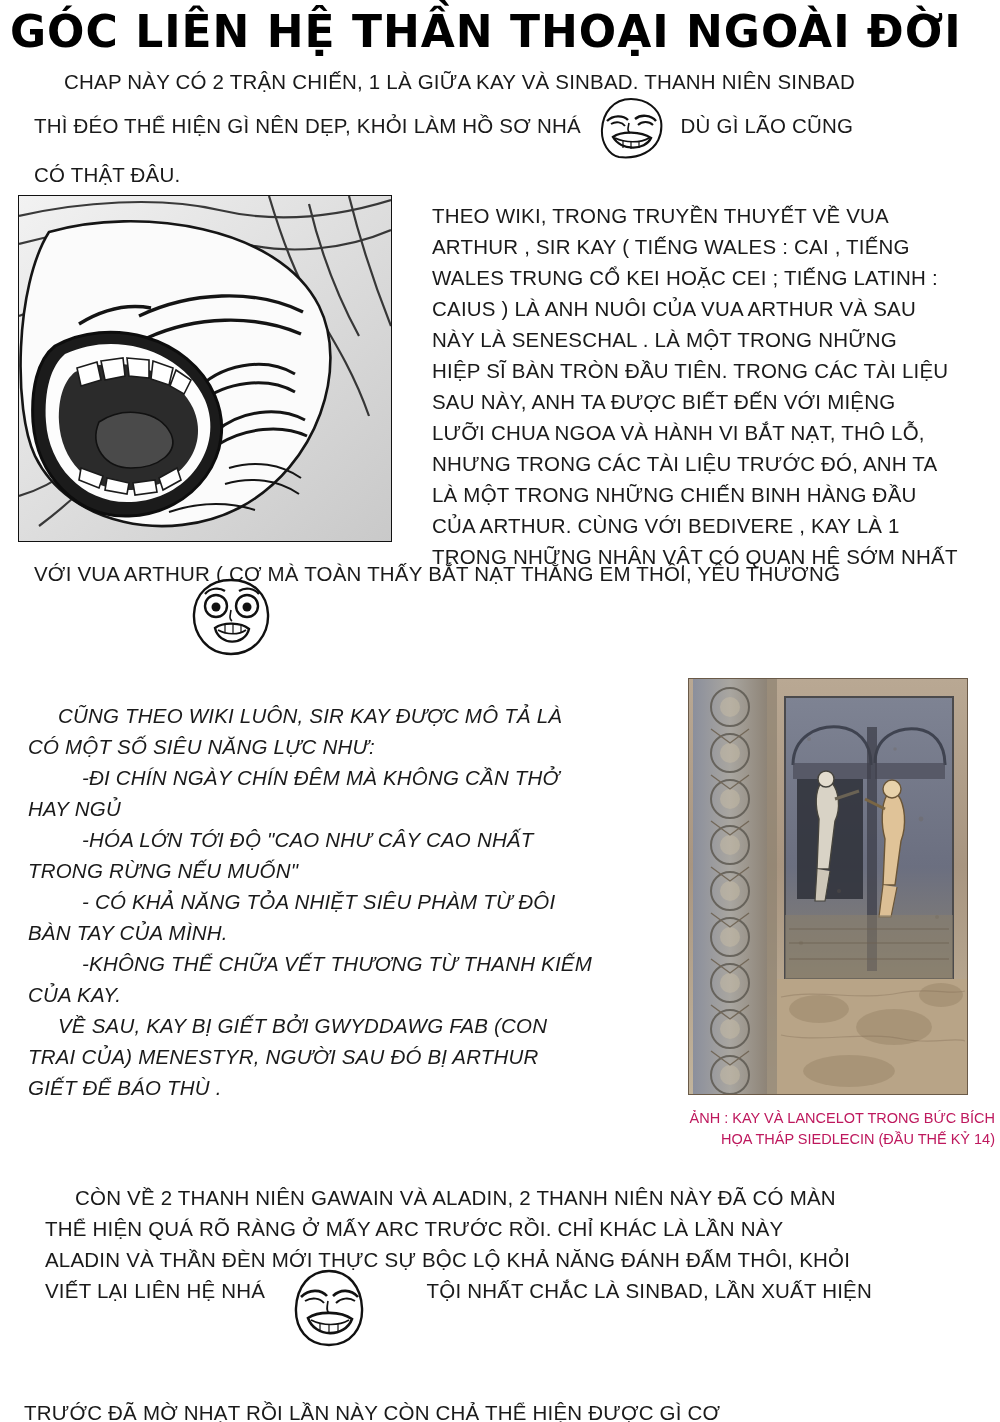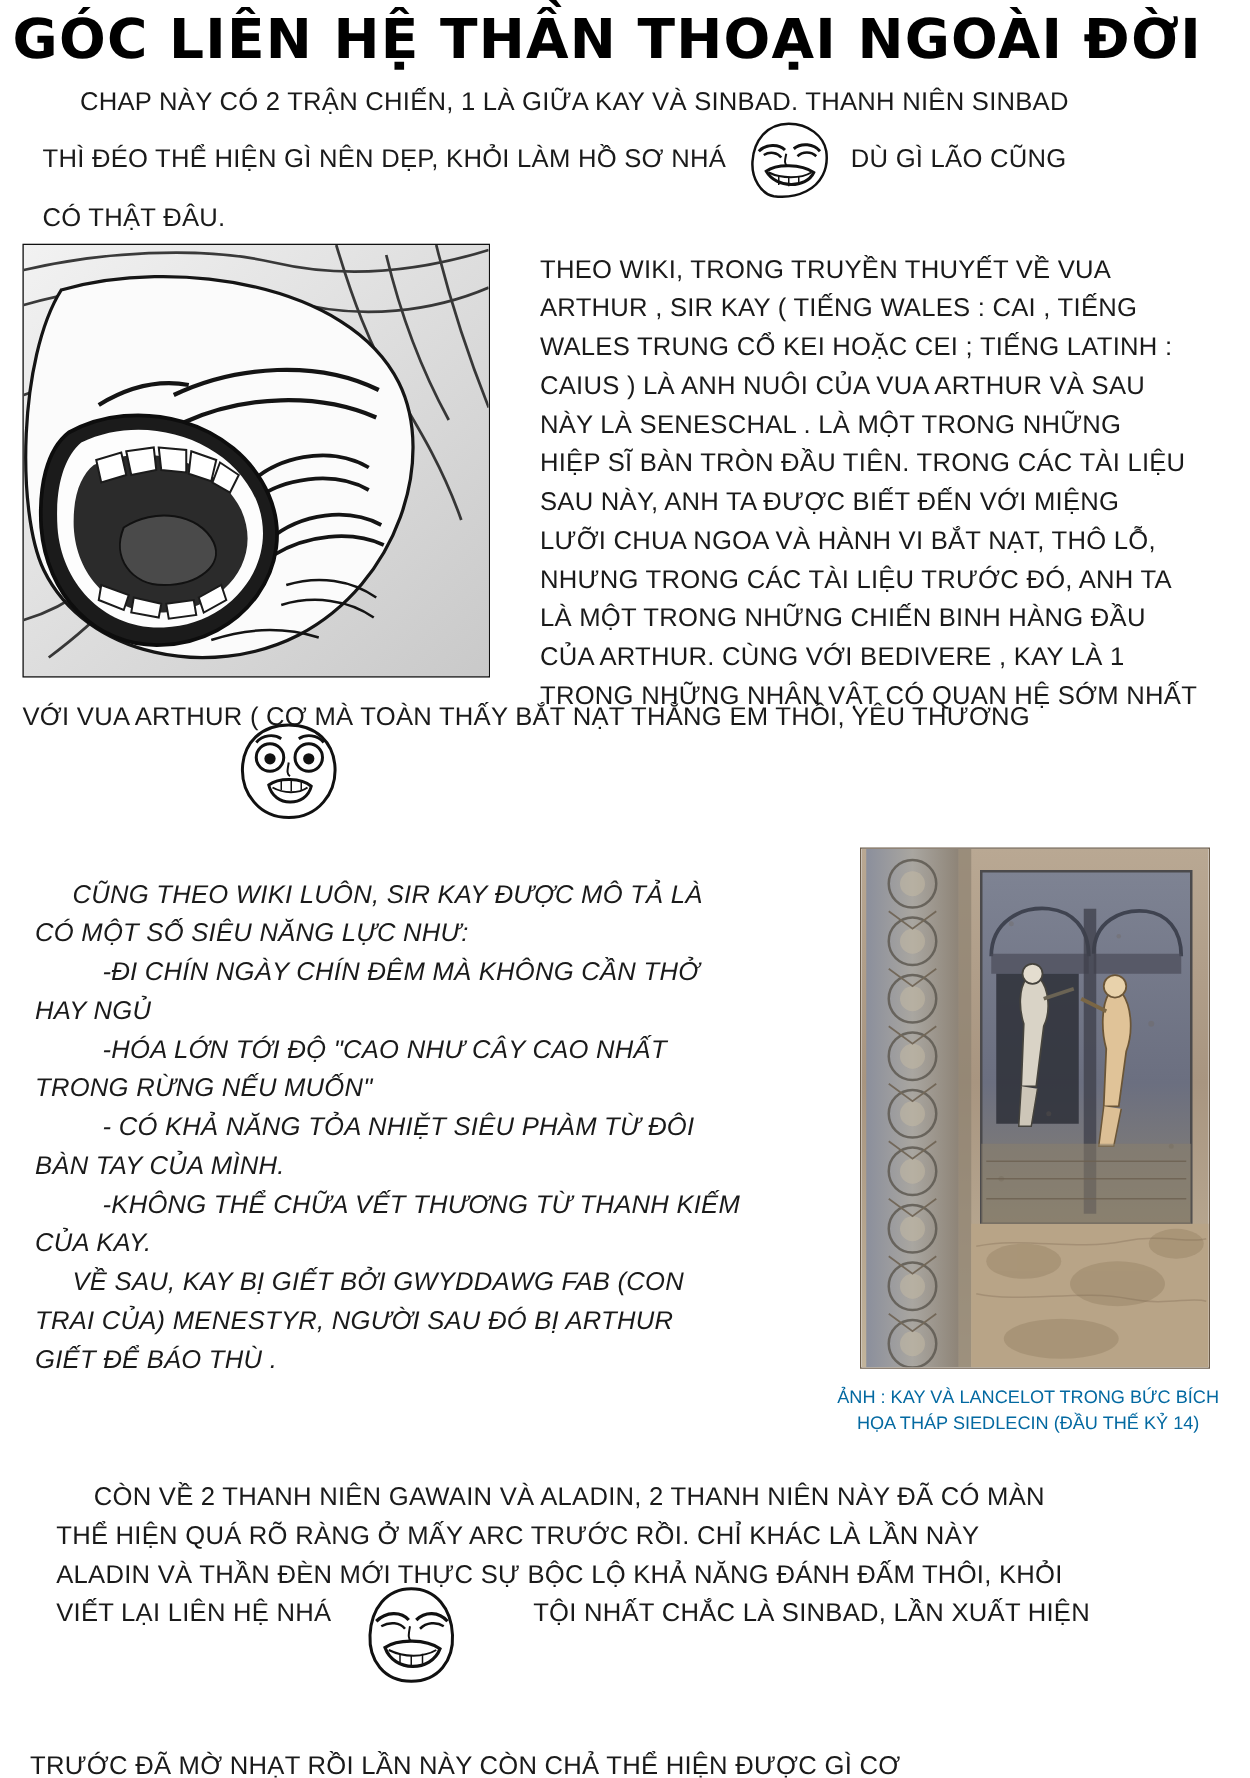--- a/index.html
+++ b/index.html
@@ -81,21 +81,21 @@
     left: 408px;
     top: 200px;
     width: 580px;
     margin-left: 24px;
   }
   .wiki-block .ln { white-space: nowrap; }
 
   
   .wrap-lines {
     position: absolute;
-    left: 18px;
+    left: 34px;
     top: 558px;
     width: 960px;
   }
   .wrap-lines .ln { white-space: nowrap; }
 
   .meme-big {
     position: absolute;
     left: 185px;
     top: 578px;
     width: 92px;
@@ -119,25 +119,25 @@
     width: 278px;
     height: 415px;
     overflow: hidden;
     border: 1px solid #6a5a48;
   }
   .fresco-caption {
     position: absolute;
     left: 650px;
     top: 1108px;
     width: 345px;
-    text-align: center;
+    text-align: right;
     font-size: 14.5px;
     line-height: 21px;
     text-transform: uppercase;
-    color: #0369a1;
+    color: #be185d;
   }
 
   
   .bottom {
     position: absolute;
     left: 22px;
     top: 1182px;
     width: 960px;
     margin-left: 23px;
   }

